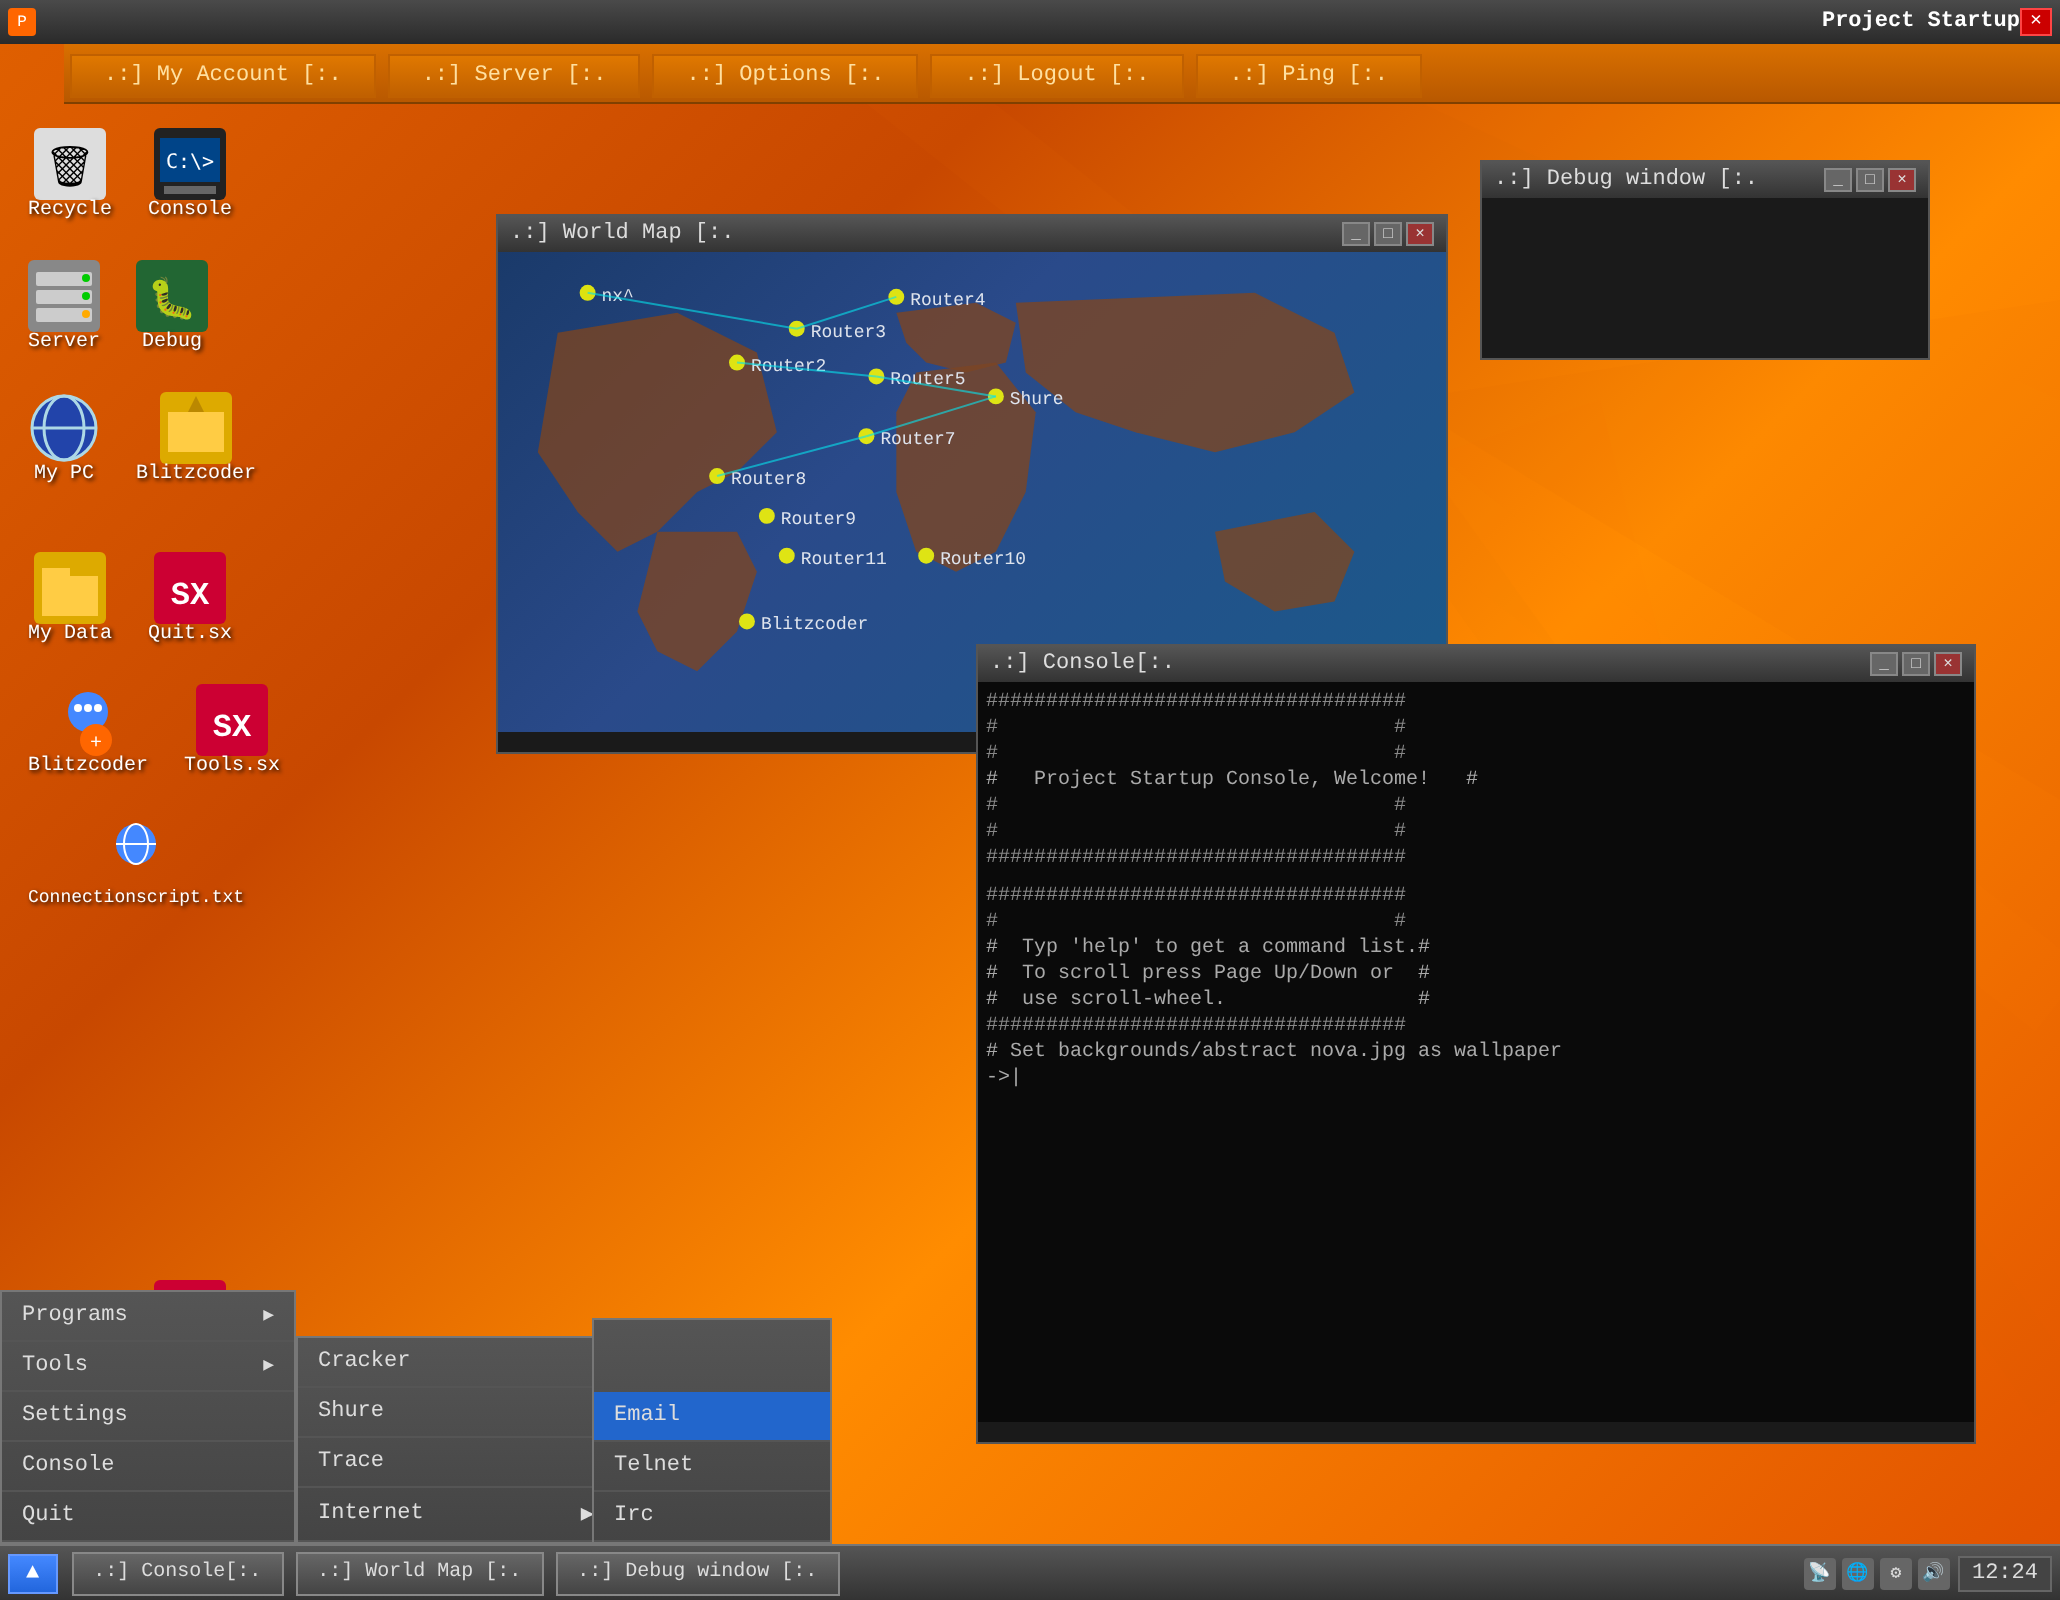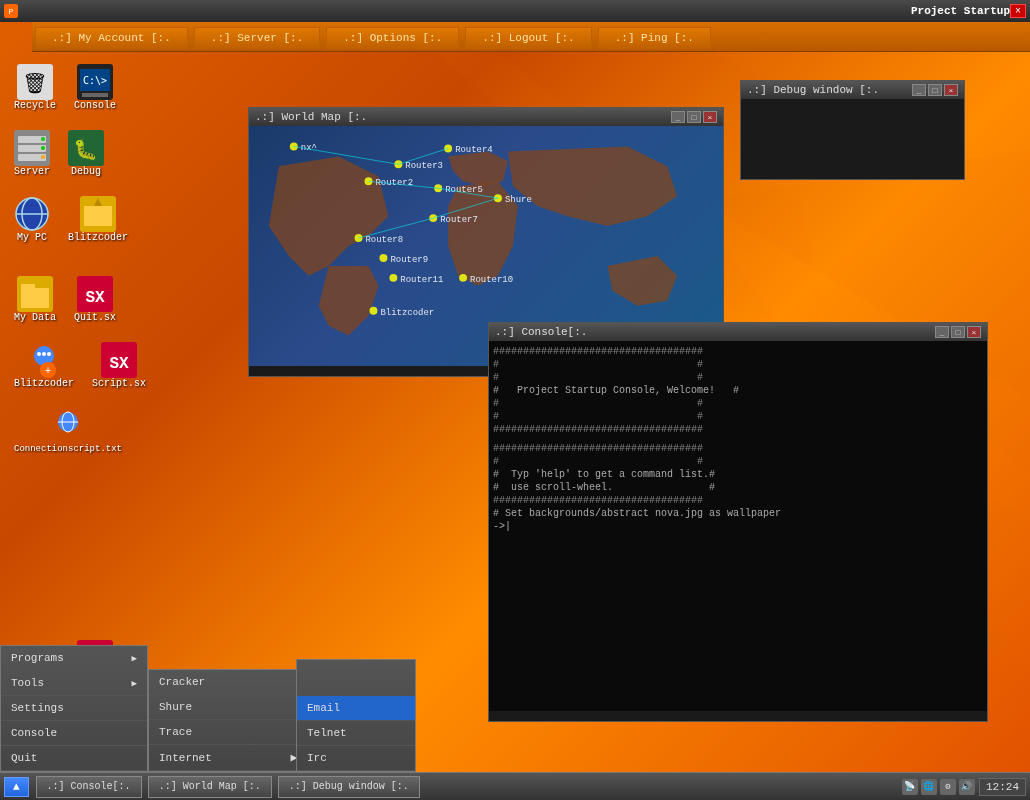--- a/index.html
+++ b/index.html
@@ -453,21 +453,21 @@
           <circle cx="22" cy="28" r="8" fill="#ff6600"></circle>
           <text x="22" y="32" text-anchor="middle" font-size="10" fill="white">+</text>
         </svg>
         <span class="icon-label">Blitzcoder</span>
       </div>
       <div class="desktop-icon">
         <svg width="36" height="36" viewBox="0 0 36 36">
           <rect width="36" height="36" fill="#cc0033" rx="3"></rect>
           <text x="18" y="26" text-anchor="middle" font-size="16" fill="white" font-weight="bold">SX</text>
         </svg>
-        <span class="icon-label">Script.sx</span>
+        <span class="icon-label">Tools.sx</span>
       </div>
     </div>
 
     <div style="display:flex; gap:10px; margin-bottom:10px;">
       <div class="desktop-icon">
         <svg width="36" height="36" viewBox="0 0 36 36">
           <circle cx="18" cy="14" r="10" fill="#4488ff"></circle>
           <ellipse cx="18" cy="14" rx="6" ry="10" fill="none" stroke="white" stroke-width="1"></ellipse>
           <line x1="8" y1="14" x2="28" y2="14" stroke="white" stroke-width="1"></line>
         </svg>
@@ -588,20 +588,21 @@
       <div style="color:#888;">#&nbsp;&nbsp;&nbsp;&nbsp;&nbsp;&nbsp;&nbsp;&nbsp;&nbsp;&nbsp;&nbsp;&nbsp;&nbsp;&nbsp;&nbsp;&nbsp;&nbsp;&nbsp;&nbsp;&nbsp;&nbsp;&nbsp;&nbsp;&nbsp;&nbsp;&nbsp;&nbsp;&nbsp;&nbsp;&nbsp;&nbsp;&nbsp;&nbsp;#</div>
       <div style="color:#888;">#&nbsp;&nbsp;&nbsp;&nbsp;&nbsp;&nbsp;&nbsp;&nbsp;&nbsp;&nbsp;&nbsp;&nbsp;&nbsp;&nbsp;&nbsp;&nbsp;&nbsp;&nbsp;&nbsp;&nbsp;&nbsp;&nbsp;&nbsp;&nbsp;&nbsp;&nbsp;&nbsp;&nbsp;&nbsp;&nbsp;&nbsp;&nbsp;&nbsp;#</div>
       <div style="color:#aaa;">#&nbsp;&nbsp;&nbsp;Project Startup Console, Welcome!&nbsp;&nbsp;&nbsp;#</div>
       <div style="color:#888;">#&nbsp;&nbsp;&nbsp;&nbsp;&nbsp;&nbsp;&nbsp;&nbsp;&nbsp;&nbsp;&nbsp;&nbsp;&nbsp;&nbsp;&nbsp;&nbsp;&nbsp;&nbsp;&nbsp;&nbsp;&nbsp;&nbsp;&nbsp;&nbsp;&nbsp;&nbsp;&nbsp;&nbsp;&nbsp;&nbsp;&nbsp;&nbsp;&nbsp;#</div>
       <div style="color:#888;">#&nbsp;&nbsp;&nbsp;&nbsp;&nbsp;&nbsp;&nbsp;&nbsp;&nbsp;&nbsp;&nbsp;&nbsp;&nbsp;&nbsp;&nbsp;&nbsp;&nbsp;&nbsp;&nbsp;&nbsp;&nbsp;&nbsp;&nbsp;&nbsp;&nbsp;&nbsp;&nbsp;&nbsp;&nbsp;&nbsp;&nbsp;&nbsp;&nbsp;#</div>
       <div style="color:#888;">###################################</div>
       <div style="height:6px;"></div>
       <div style="color:#888;">###################################</div>
       <div style="color:#888;">#&nbsp;&nbsp;&nbsp;&nbsp;&nbsp;&nbsp;&nbsp;&nbsp;&nbsp;&nbsp;&nbsp;&nbsp;&nbsp;&nbsp;&nbsp;&nbsp;&nbsp;&nbsp;&nbsp;&nbsp;&nbsp;&nbsp;&nbsp;&nbsp;&nbsp;&nbsp;&nbsp;&nbsp;&nbsp;&nbsp;&nbsp;&nbsp;&nbsp;#</div>
       <div style="color:#aaa;">#&nbsp;&nbsp;Typ 'help' to get a command list.#</div>
+      <div style="color:#aaa;">#&nbsp;&nbsp;To scroll press Page Up/Down or&nbsp;&nbsp;#</div>
       <div style="color:#aaa;">#&nbsp;&nbsp;use scroll-wheel.&nbsp;&nbsp;&nbsp;&nbsp;&nbsp;&nbsp;&nbsp;&nbsp;&nbsp;&nbsp;&nbsp;&nbsp;&nbsp;&nbsp;&nbsp;&nbsp;#</div>
       <div style="color:#888;">###################################</div>
       <div style="color:#aaa;"># Set backgrounds/abstract nova.jpg as wallpaper</div>
       <div style="color:#aaa;">-&gt;|</div>
     </div>
   </div>
 
   <div class="start-menu">
     <div class="start-menu-item">
       <span>Programs</span>

